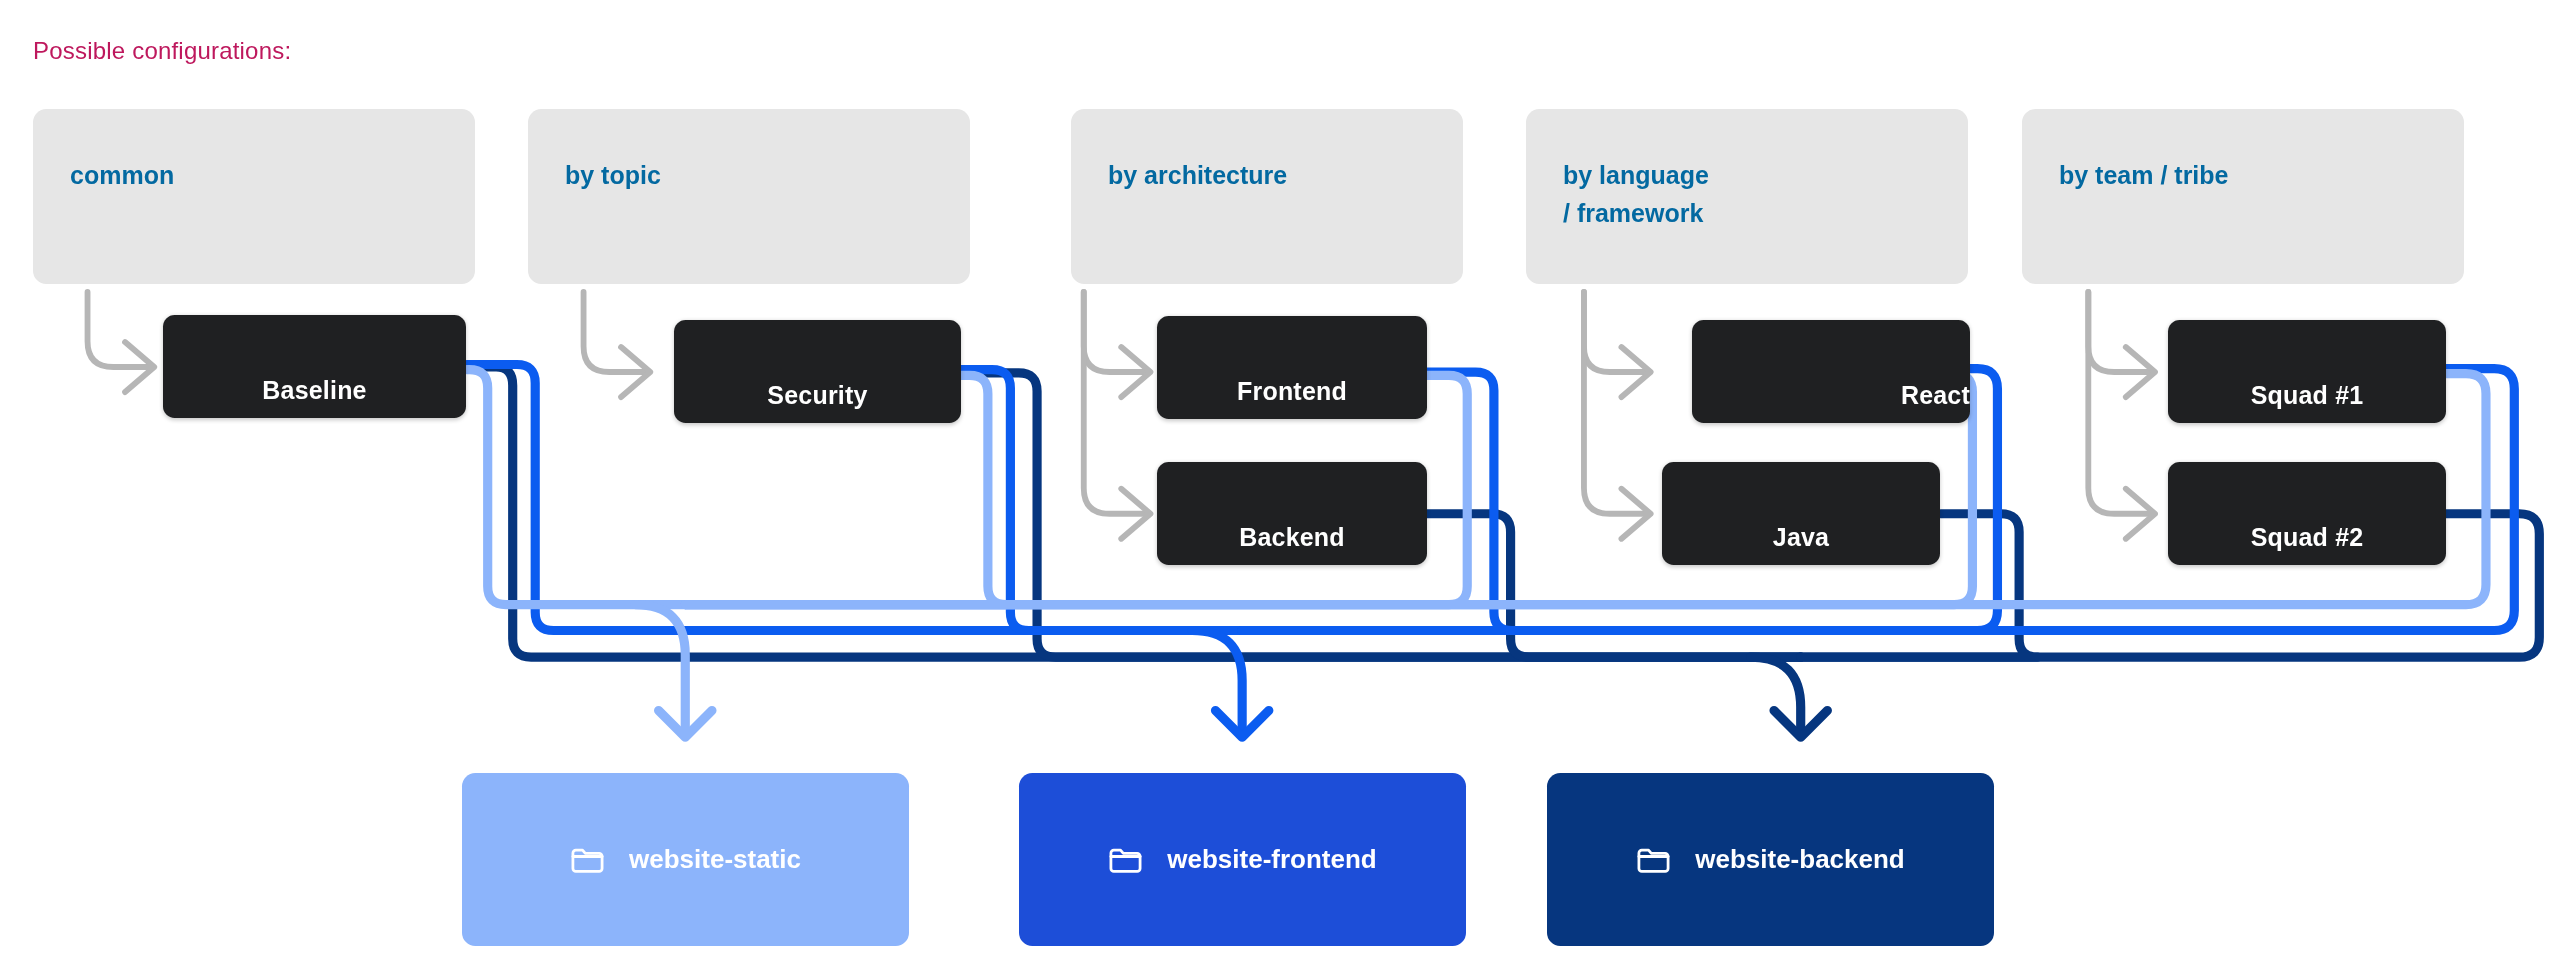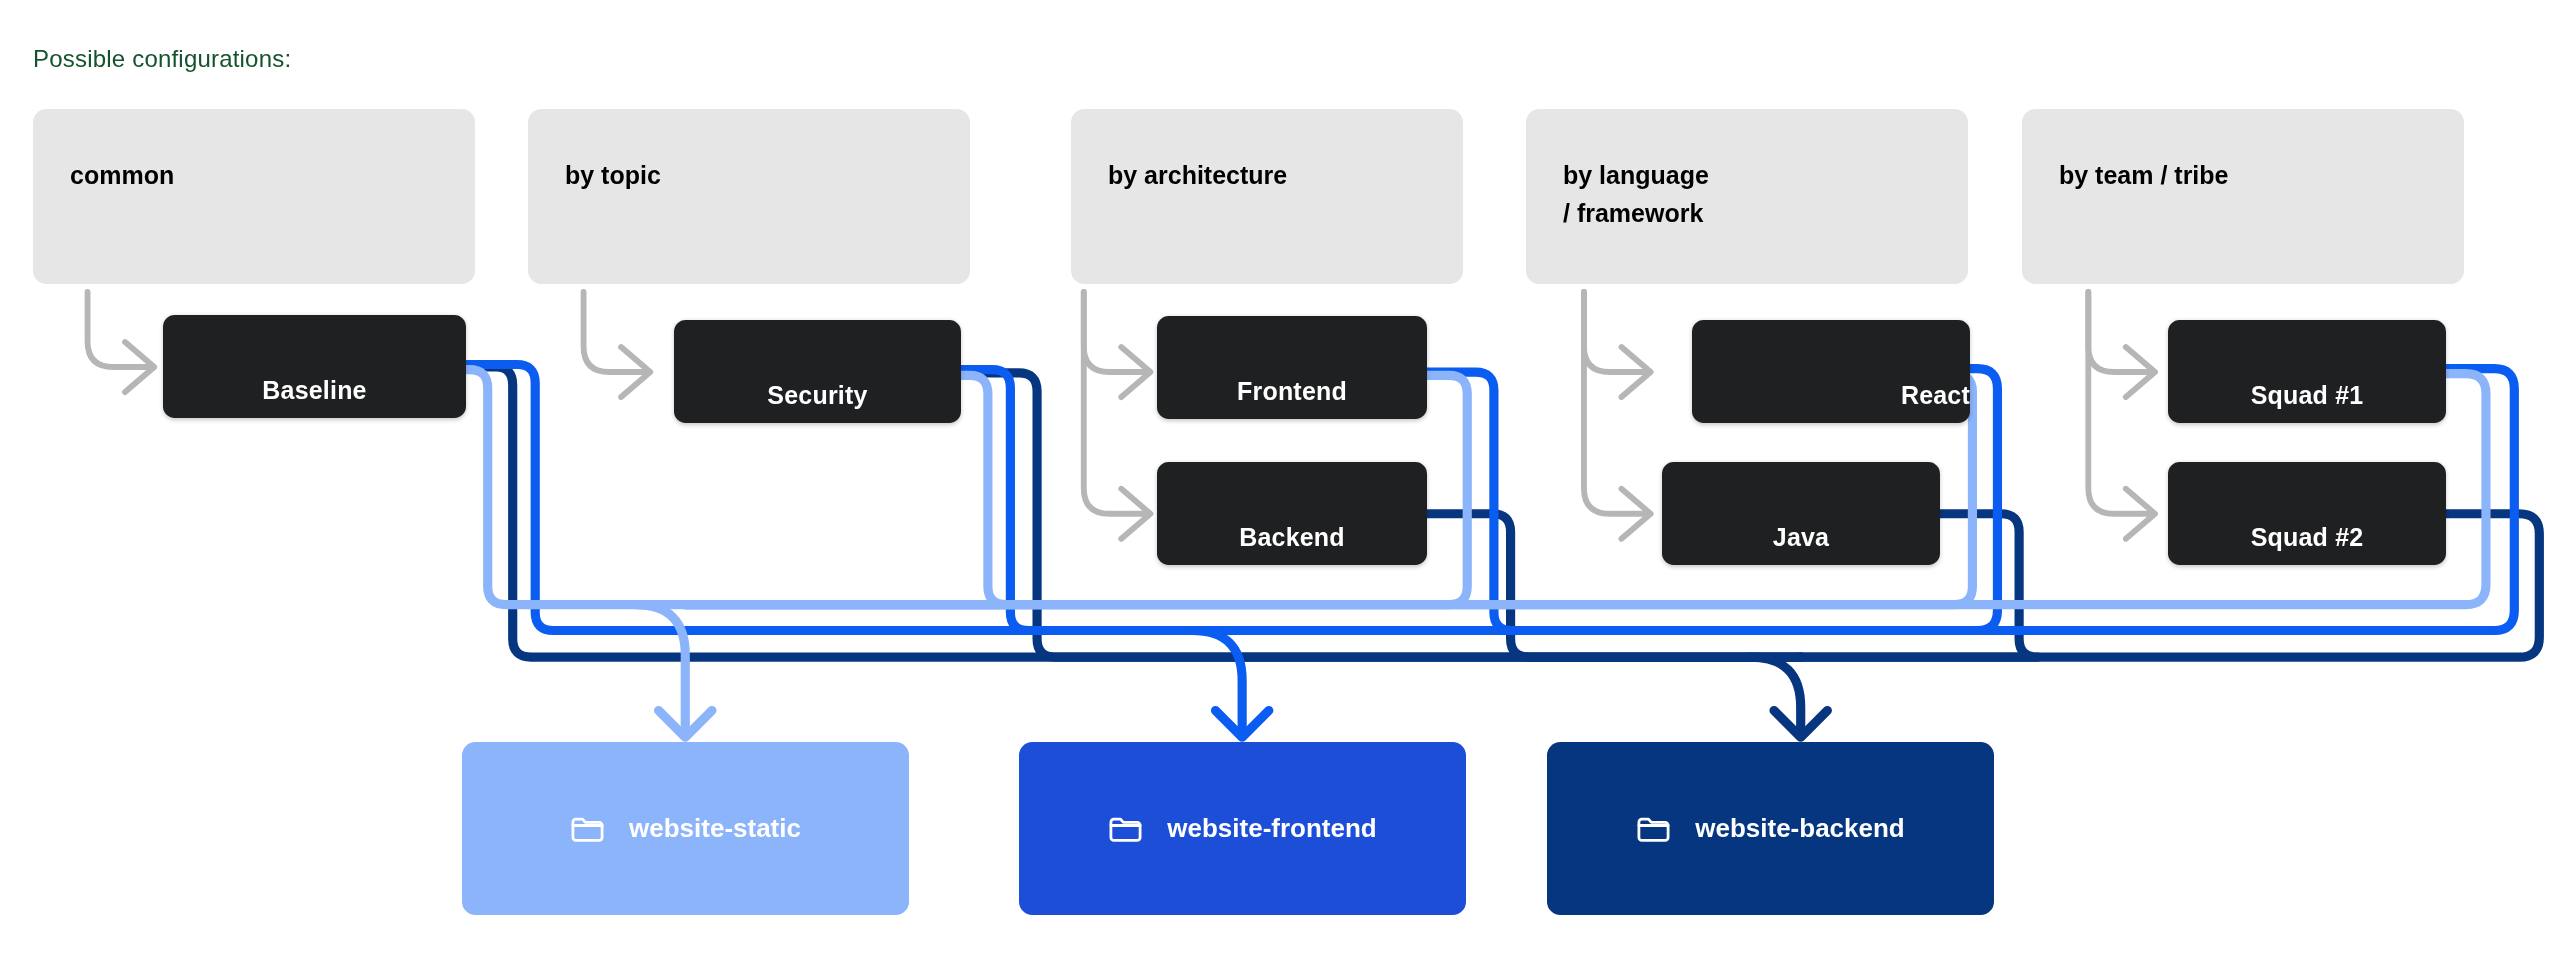--- a/index.html
+++ b/index.html
@@ -5,50 +5,50 @@
   html,body{margin:0;padding:0;background:#ffffff;}
   body{
     width:2576px;height:960px;overflow:hidden;
     font-family:"Liberation Sans","DejaVu Sans",sans-serif;
     -webkit-font-smoothing:antialiased;
   }
   #stage{position:relative;width:2576px;height:960px;background:#fff;}
 
   
   .caption{
-    position:absolute;left:33px;top:45px;
-    font-size:24px;color:#14532d;letter-spacing:0.2px;white-space:nowrap;
+    position:absolute;left:33px;top:37px;
+    font-size:24px;color:#be185d;letter-spacing:0.2px;white-space:nowrap;
   }
 
   
   .group-card{
     position:absolute;background:#e6e6e6;border-radius:13.3px;
   }
   .group-card .glabel{
     position:absolute;left:37px;top:47px;
-    font-size:25px;font-weight:700;color:#000000;line-height:1.52;
+    font-size:25px;font-weight:700;color:#0369a1;line-height:1.52;
     white-space:pre-line;
   }
 
   
   .node{
     position:absolute;background:#1f2022;border-radius:11.7px;
     display:flex;align-items:center;justify-content:center;
     box-shadow:0 1.7px 4.2px rgba(0,0,0,.22);
   }
   .node span{
     font-size:25px;font-weight:700;color:#ffffff;letter-spacing:0.2px;
     white-space:nowrap;
     margin-top:48px;
   }
 
   
   .repo{
     position:absolute;border-radius:13.3px;
-    display:flex;align-items:center;justify-content:center;gap:24px;
+    display:flex;align-items:center;justify-content:center;gap:24px;margin-top:31px;
   }
   .repo .rlabel{
     font-size:26px;font-weight:700;color:#ffffff;white-space:nowrap;
   }
   .repo .folder{display:block;}
 
   
   #wires{position:absolute;left:0;top:0;width:2576px;height:960px;pointer-events:none;}
   .w{fill:none;stroke-linecap:round;stroke-linejoin:round;}
   .grey-arrow{fill:none;stroke:#b6b6b6;stroke-width:7;stroke-linecap:round;stroke-linejoin:round;}

